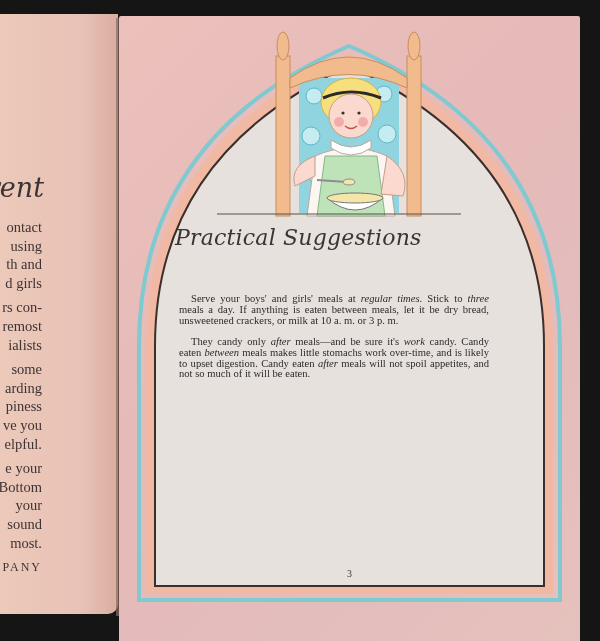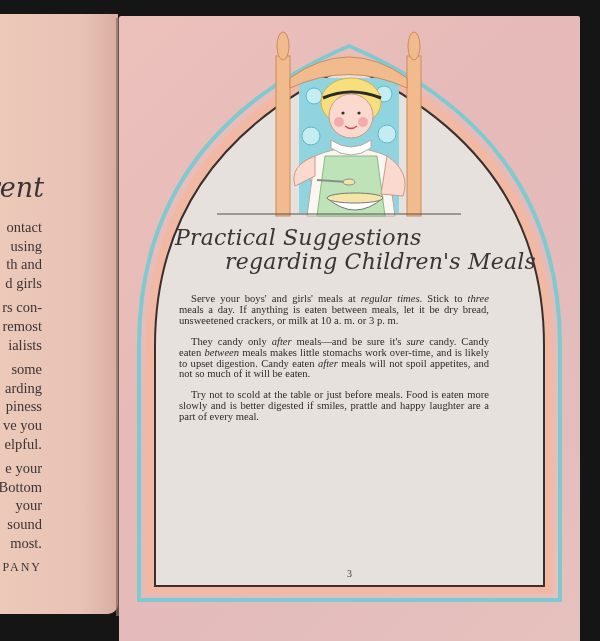--- a/index.html
+++ b/index.html
@@ -198,24 +198,22 @@
       <ellipse cx="230" cy="166" rx="6" ry="3" fill="#f4e6a8" stroke="#8d8d8d"></ellipse>
 
       <path d="M 208 182 Q 236 206 264 182 Z" fill="#ffffff" stroke="#777"></path>
       <ellipse cx="236" cy="182" rx="28" ry="5" fill="#f4e6a8" stroke="#777"></ellipse>
 
       <line x1="98" y1="198" x2="342" y2="198" stroke="#5a4e4a" stroke-width="1.2"></line>
     </svg>
 
     <div class="title">
       <span class="l1">Practical Suggestions</span>
-      <span class="l2">regarding Children's Meals</span>
     </div>
 
     <div class="body-text" id="body-text">
         <p><span>Serve your boys' and girls' meals at </span><em>regular times</em><span>. Stick to </span><em>three</em><span> meals a day. If anything is eaten between meals, let it be dry bread, unsweetened crackers, or milk at 10 a. m. or 3 p. m.</span></p>
-        <p><span>They candy only </span><em>after</em><span> meals—and be sure it's </span><em>sure</em><span> candy. Candy eaten </span><em>between</em><span> meals makes little stomachs work over-time, and is likely to upset digestion. Candy eaten </span><em>after</em><span> meals will not spoil appetites, and not so much of it will be eaten.</span></p>
-        <p><span>Try not to scold at the table or just before meals. Food is eaten more slowly and is better digested if smiles, prattle and happy laughter are a part of every meal.</span></p>
+        <p><span>They candy only </span><em>after</em><span> meals—and be sure it's </span><em>work</em><span> candy. Candy eaten </span><em>between</em><span> meals makes little stomachs work over-time, and is likely to upset digestion. Candy eaten </span><em>after</em><span> meals will not spoil appetites, and not so much of it will be eaten.</span></p>
       </div>
 
     <div class="page-number">3</div>
   </div>
 </div>
 
 </body></html>

